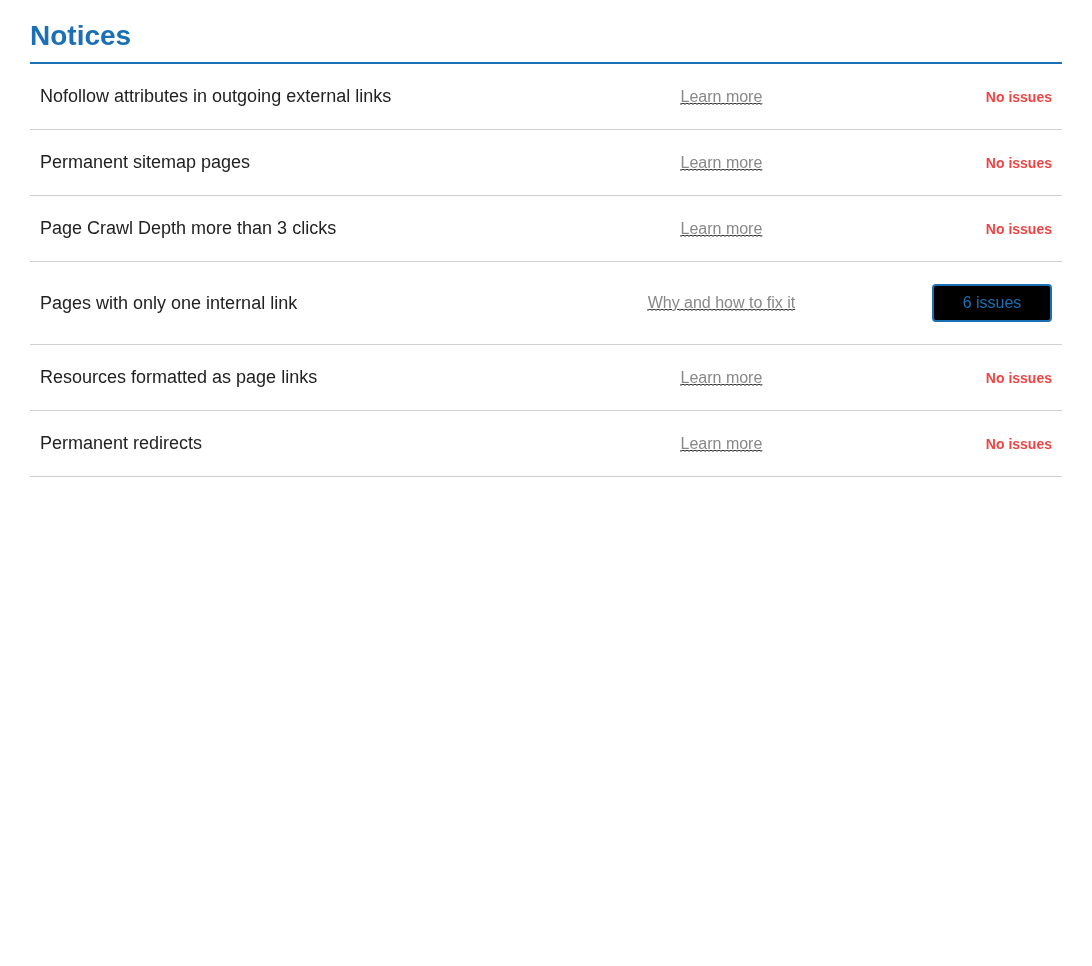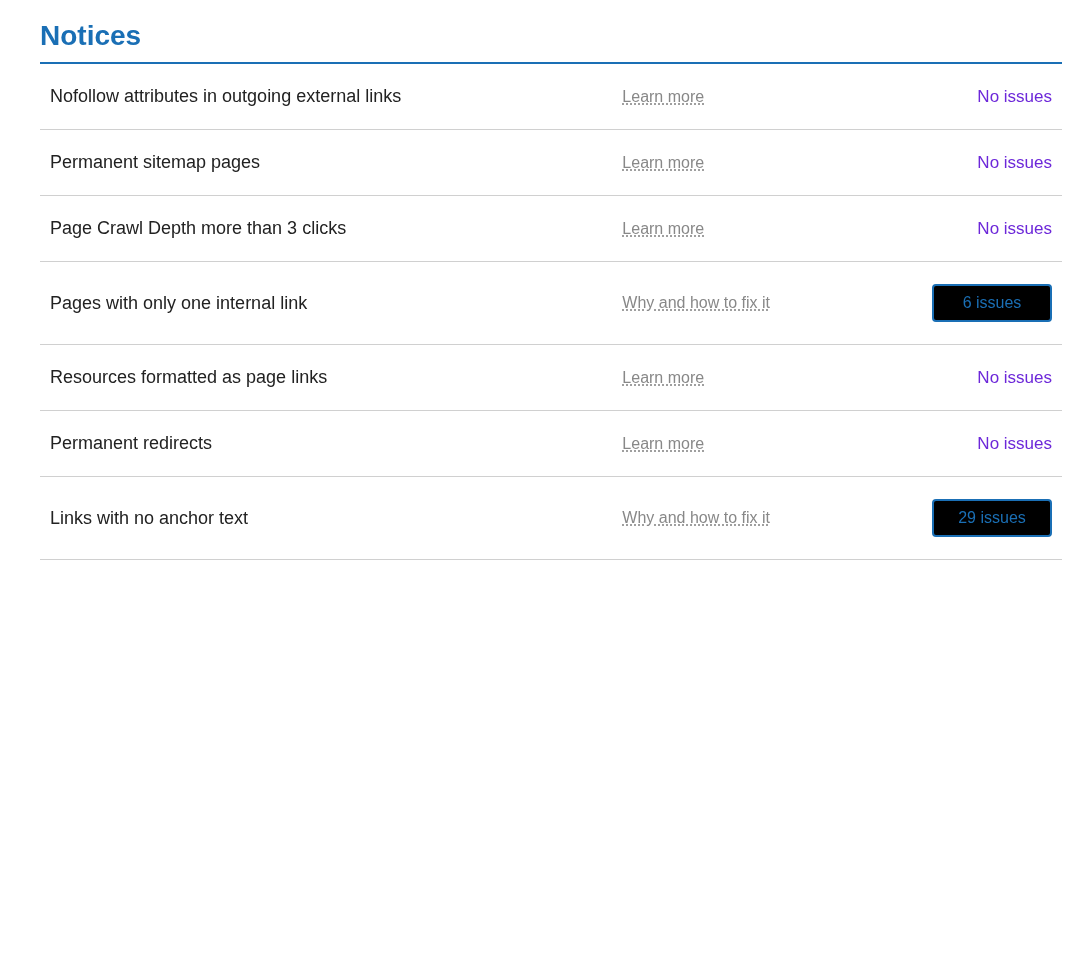--- a/index.html
+++ b/index.html
@@ -10,21 +10,21 @@
 
     body {
       font-family: -apple-system, BlinkMacSystemFont, 'Segoe UI', Arial, sans-serif;
       background: #fff;
       color: #333;
       width: 1092px;
       min-height: 966px;
     }
 
     .container {
-      padding: 20px 30px 30px 40px;
+      padding: 20px 30px 30px 30px;
     }
 
     .page-title {
       font-size: 28px;
       font-weight: 700;
       color: #1a6fb5;
       margin-bottom: 10px;
     }
 
     .title-divider {
@@ -55,21 +55,22 @@
     .col-name {
       width: 56%;
       font-size: 18px;
       color: #222;
       font-weight: 400;
       padding-left: 0;
     }
 
     .col-link {
       width: 22%;
-      text-align: left;
+      text-align: center;
+      text-decoration: underline;
     }
 
     .col-status {
       width: 22%;
       text-align: right;
       padding-right: 0;
     }
 
     .learn-more-link {
       color: #888;
@@ -83,23 +84,23 @@
     .why-fix-link {
       color: #888;
       text-decoration: underline;
       text-decoration-style: dotted;
       text-underline-offset: 2px;
       font-size: 16px;
       cursor: pointer;
     }
 
     .no-issues {
-      color: #6d28d9;
-      font-size: 17px;
-      font-weight: 400;
+      color: #ef4444;
+      font-size: 14px;
+      font-weight: 700;
     }
 
     .issues-badge {
       display: inline-block;
       border: 2px solid #1a6fb5;
       color: #1a6fb5;
       font-size: 16px;
       font-weight: 500;
       padding: 8px 16px;
       border-radius: 4px;
@@ -141,20 +142,15 @@
         <tr>
           <td class="col-name">Resources formatted as page links</td>
           <td class="col-link"><span class="learn-more-link">Learn more</span></td>
           <td class="col-status"><span class="no-issues">No issues</span></td>
         </tr>
         <tr>
           <td class="col-name">Permanent redirects</td>
           <td class="col-link"><span class="learn-more-link">Learn more</span></td>
           <td class="col-status"><span class="no-issues">No issues</span></td>
         </tr>
-        <tr>
-          <td class="col-name">Links with no anchor text</td>
-          <td class="col-link"><span class="why-fix-link">Why and how to fix it</span></td>
-          <td class="col-status"><button class="issues-badge">29 issues</button></td>
-        </tr>
       </tbody>
   </table>
 </div>
 
 </body></html>

